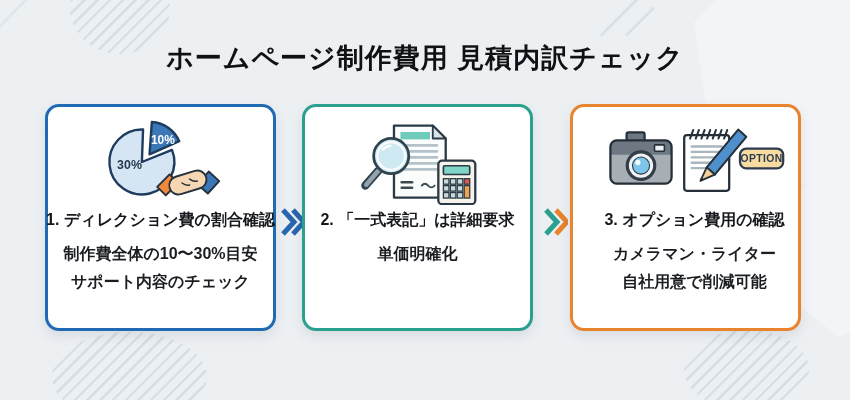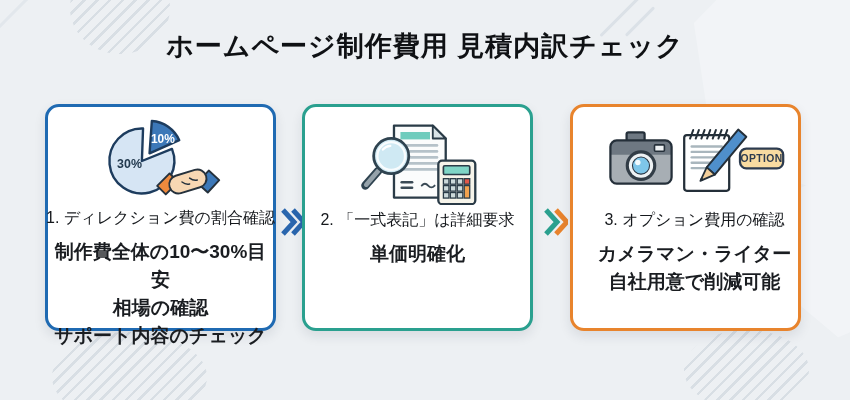--- a/index.html
+++ b/index.html
@@ -24,42 +24,42 @@
     border-radius:2px; transform:rotate(-45deg);
   }
   .decor-poly {
     position:absolute; background:#f2f4f7;
     clip-path:polygon(25% 0, 75% 0, 100% 50%, 75% 100%, 25% 100%, 0 50%);
   }
   .poly-tr { left:688px; top:-60px; width:240px; height:240px; transform:rotate(18deg); }
   .poly-r  { left:775px; top:160px; width:170px; height:170px; transform:rotate(40deg); }
 
   .page-title {
-    position:absolute; left:0; top:28px; width:100%;
+    position:absolute; left:0; top:40px; width:100%;
     text-align:center; font-size:27px; font-weight:800;
     color:#0f1114; letter-spacing:1px;
   }
 
   .card {
     position:absolute; top:104px; width:231px; height:227px;
     background:#ffffff; border:3px solid #888; border-radius:14px;
     box-shadow:0 5px 12px rgba(25,35,55,.10);
     display:flex; flex-direction:column; align-items:center;
     padding-top:10px;
   }
   .card-1 { left:45px; }
   .card-2 { left:302px; }
   .card-3 { left:570px;padding-left:18px; }
   .icon-wrap { height:90px; display:flex; align-items:center; justify-content:center; }
   .card-title {
-    margin-top:3px; font-size:16px; font-weight:400; color:#15181c;
+    margin-top:3px; font-size:16px; font-weight:700; color:#15181c;
     white-space:nowrap;
   }
   .card-lines {
-    margin-top:9px; text-align:center; font-size:19px;
+    margin-top:9px; text-align:center; font-size:16px;
     font-weight:600; color:#1a1d21; line-height:28px;
   }
   .arrow { position:absolute; top:205px; }
   .arrow-1 { left:279px; }
   .arrow-2 { left:542px; }
 </style>
 </head>
 <body>
 
 <div class="page">
@@ -84,21 +84,20 @@
         <text x="68" y="27" text-anchor="middle" font-size="12.5" font-weight="bold" fill="#ffffff">10%</text>
         <polygon points="62,72 75,59 84,68 71,81" fill="#ef8a3d" stroke="#25313c" stroke-width="2" stroke-linejoin="round"></polygon>
         <polygon points="116,56 127,66 115,79 104,69" fill="#3c78b8" stroke="#25313c" stroke-width="2" stroke-linejoin="round"></polygon>
         <rect x="74" y="58" width="40" height="19" rx="9.5" fill="#f7d7b3" stroke="#25313c" stroke-width="2" transform="rotate(-17 94 67)"></rect>
         <path d="M88,68 q4,3 8,2 M96,64 q4,3 8,2" fill="none" stroke="#25313c" stroke-width="1.6" stroke-linecap="round"></path>
       </svg>
     </div>
     <div class="card-title">1. ディレクション費の割合確認</div>
     <div class="card-lines">
       <div>制作費全体の10〜30%目安</div>
-      <div>相場の確認</div>
       <div>サポート内容のチェック</div>
     </div>
   </div>
 
   <svg class="arrow arrow-1" width="26" height="34" viewBox="0 0 26 34">
     <polyline points="4,5 15,17 4,29" fill="none" stroke-width="5" stroke="#2a66ae"></polyline>
     <polyline points="14,5 25,17 14,29" fill="none" stroke-width="5" stroke="#2a66ae"></polyline>
   </svg>
 
   <div class="card card-2" style="border-color: rgb(42, 160, 143);">

